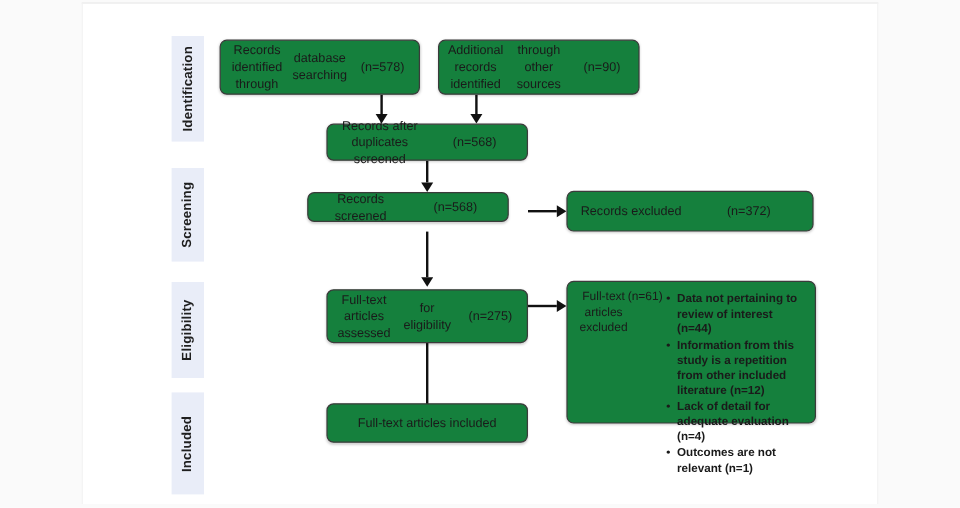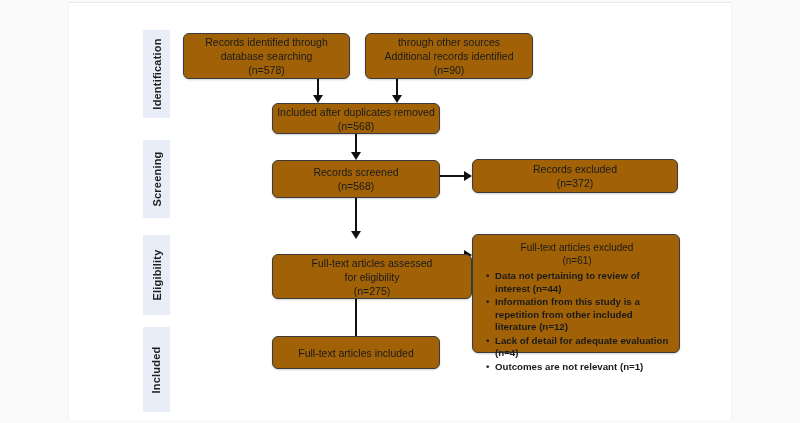--- a/index.html
+++ b/index.html
@@ -37,26 +37,25 @@
   .stage-label {
     transform: rotate(-90deg);
     white-space: nowrap;
     font-size: 11px;
     font-weight: 600;
     color: #1f1f1f;
     letter-spacing: 0.2px;
   }
   .box {
     position: absolute;
-    background: #a16207;
+    background: #15803d;
     border: 1.5px solid #3b3b3b;
     border-radius: 6px;
     box-sizing: border-box;
     display: flex;
-    flex-direction: column;
     justify-content: center;
     align-items: center;
     text-align: center;
     font-size: 10.5px;
     line-height: 14px;
     color: #1a1a1a;
     box-shadow: 0 1px 2px rgba(0,0,0,0.18);
     padding: 1px 4px;
   }
   .box .line { width: 100%; }
@@ -143,41 +142,41 @@
     <div class="hhead" style="left:464px;top:250px"></div>
   </div>
 
   <div class="box" style="left:183px;top:33px;width:167px;height:46px">
     <div class="line">Records identified through</div>
     <div class="line">database searching</div>
     <div class="line">(n=578)</div>
   </div>
 
   <div class="box" style="left:365px;top:33px;width:168px;height:46px">
+    <div class="line">Additional records identified</div>
     <div class="line">through other sources</div>
-    <div class="line">Additional records identified</div>
     <div class="line">(n=90)</div>
   </div>
 
   <div class="box" style="left:272px;top:103px;width:168px;height:31px">
-    <div class="line">Included after duplicates removed</div>
+    <div class="line">Records after duplicates screened</div>
     <div class="line">(n=568)</div>
   </div>
 
-  <div class="box" style="left:272px;top:160px;width:168px;height:38px">
+  <div class="box" style="left:256px;top:160px;width:168px;height:25px">
     <div class="line">Records screened</div>
     <div class="line">(n=568)</div>
   </div>
 
   <div class="box" style="left:472px;top:159px;width:206px;height:34px">
     <div class="line">Records excluded</div>
     <div class="line">(n=372)</div>
   </div>
 
-  <div class="box" style="left:272px;top:254px;width:200px;height:45px">
+  <div class="box" style="left:272px;top:241px;width:168px;height:45px">
     <div class="line">Full-text articles assessed</div>
     <div class="line">for eligibility</div>
     <div class="line">(n=275)</div>
   </div>
 
   <div class="box detail" style="left:472px;top:234px;width:208px;height:119px">
     <div class="heading">Full-text articles excluded</div>
     <div class="heading">(n=61)</div>
     <ul class="reasons">
       <li>Data not pertaining to review of interest (n=44)</li>

